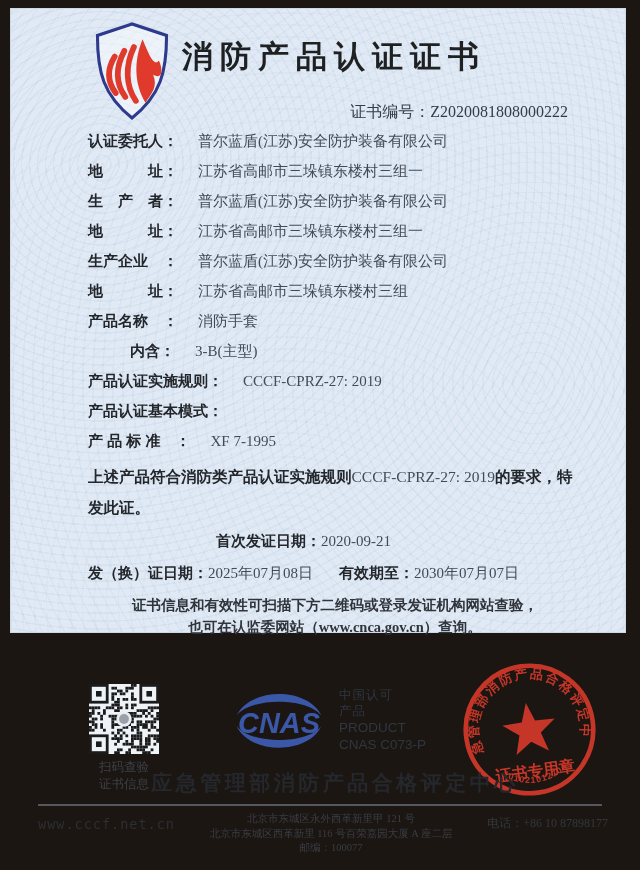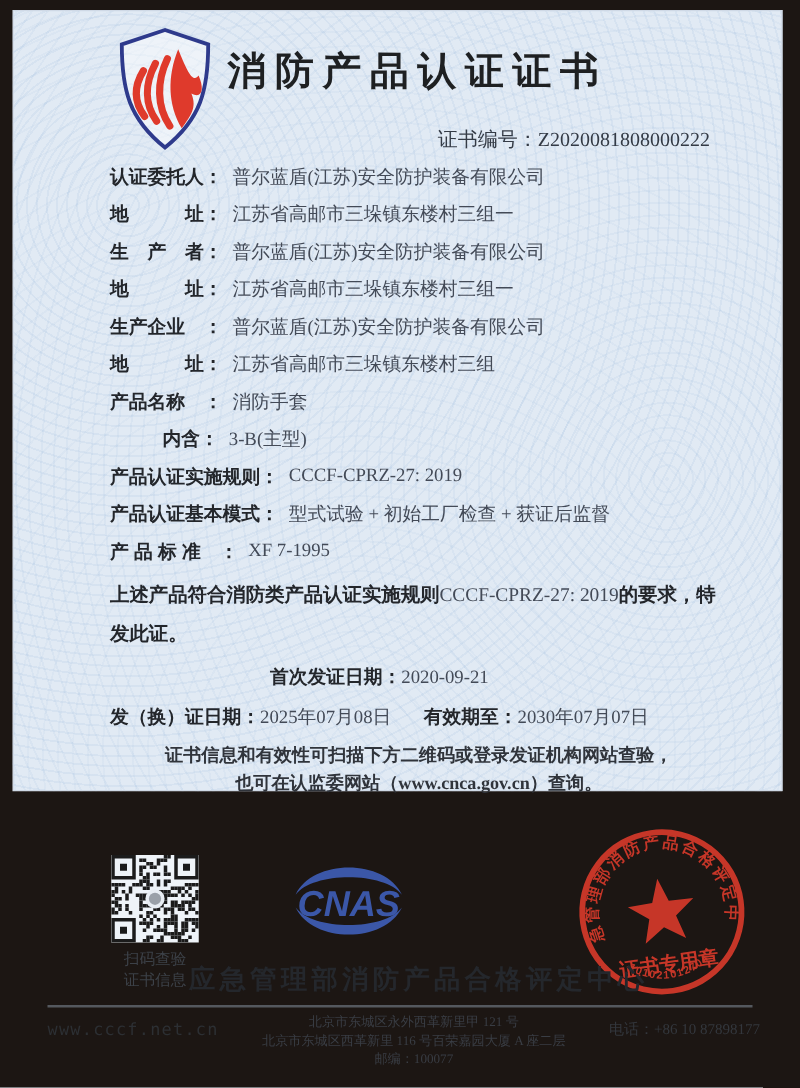--- a/index.html
+++ b/index.html
@@ -22,21 +22,21 @@
   .title{
     position:absolute;top:28px;left:0;right:0;text-align:center;
     transform:translateX(16px);
     font-size:31px;font-weight:bold;letter-spacing:7px;color:#1e2022;
   }
   .certno{
     position:absolute;top:94px;right:58px;
     font-size:16px;color:#343b46;font-family:"Liberation Serif",serif;
   }
   .fields{position:absolute;top:118px;left:78px;right:44px;}
-  .row{height:30.1px;display:flex;align-items:center;white-space:nowrap;}
+  .row{height:30.1px;display:flex;align-items:center;white-space:nowrap;gap:12px;}
   .row .lbl{font-weight:bold;font-size:15px;color:#23262b;flex:0 0 auto;}
   .row .val{font-size:15px;color:#434a57;font-family:"Liberation Serif",serif;margin-left:8px;}
   .row.indent{padding-left:42px;}
   .statement{
     margin:5px 0 0 0;font-size:15.5px;font-weight:bold;color:#23262b;
     line-height:30.5px;
   }
   .statement .code{font-weight:normal;color:#434a57;font-family:"Liberation Serif",serif;}
   .dateline1{margin-top:9px;padding-left:128px;font-size:15px;}
   .dateline2{margin-top:13px;font-size:15px;}
@@ -119,21 +119,20 @@
     <div class="row indent">
         <span class="lbl">内含：</span>
         <span class="val">3-B(主型)</span>
       </div>
     <div class="row">
         <span class="lbl">产品认证实施规则：</span>
         <span class="val">CCCF-CPRZ-27: 2019</span>
       </div>
     <div class="row">
         <span class="lbl">产品认证基本模式：</span>
-        <span class="val">型式试验 + 初始工厂检查 + 获证后监督</span>
       </div>
     <div class="row">
         <span class="lbl">产 品 标 准　：</span>
         <span class="val">XF 7-1995</span>
       </div>
 
     <p class="statement"><span>上述产品符合消防类产品认证实施规则</span><span class="code">CCCF-CPRZ-27: 2019</span><span>的要求，特发此证。</span></p>
 
     <div class="dateline1">
       <span class="dlbl">首次发证日期：</span><span class="dval">2020-09-21</span>
@@ -370,20 +369,26 @@
       <div>证书信息</div>
     </div>
   </div>
 
   <div class="cnas-block">
     <svg width="102" height="80" viewBox="0 0 120 90">
       <path d="M 10,40 C 26,6 94,6 110,40 C 94,18 26,18 10,40 Z" fill="#3b57a8"></path>
       <path d="M 10,52 C 26,86 94,86 110,52 C 94,74 26,74 10,52 Z" fill="#3b57a8"></path>
       <text x="60" y="60" text-anchor="middle" font-size="34" font-weight="bold" font-style="italic" font-family="Liberation Sans, sans-serif" fill="#3b57a8">CNAS</text>
     </svg>
+    <div class="cnas-txt">
+      <div class="cn">中国认可</div>
+      <div class="cn">产品</div>
+      <div class="en">PRODUCT</div>
+      <div class="en">CNAS C073-P</div>
+    </div>
   </div>
 
   <svg class="stamp" viewBox="0 0 180 180">
     <defs>
       <path id="ringArc" d="M 43,107.1 A 50,50 0 1 1 137,107.1" fill="none"></path>
       <path id="numArc" d="M 56.6,129.8 A 52,52 0 0 0 123.4,129.8" fill="none"></path>
     </defs>
     <circle cx="90" cy="90" r="62" fill="none" stroke="#d93a2b" stroke-width="4.5"></circle>
     <text font-size="12.5" font-weight="bold" fill="#d93a2b" letter-spacing="2" font-family="Liberation Sans, sans-serif" text-anchor="middle">
       <textPath href="#ringArc" startOffset="50%">应急管理部消防产品合格评定中心</textPath>

